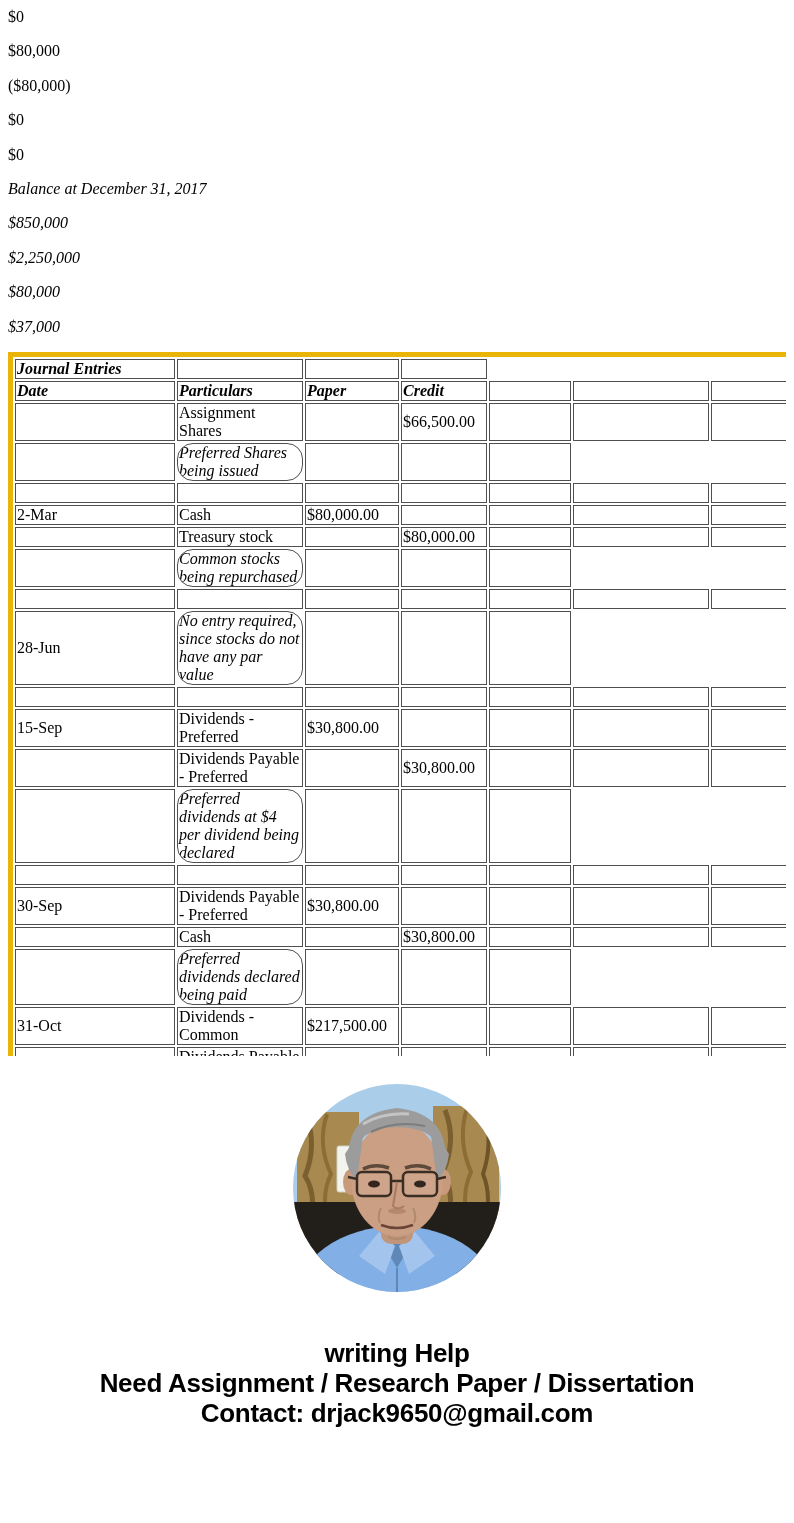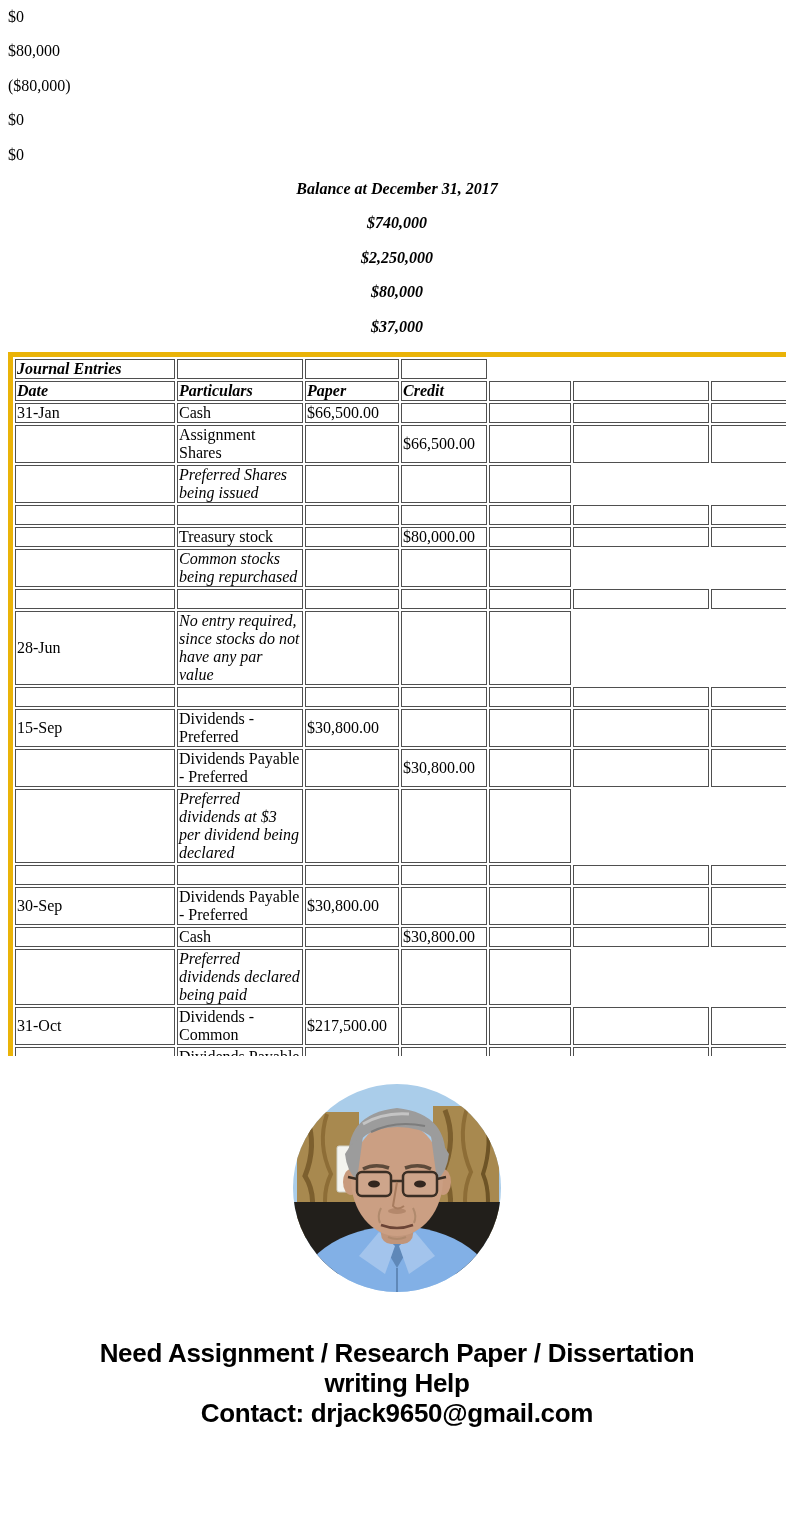--- a/index.html
+++ b/index.html
@@ -4,42 +4,42 @@
 <style>
   * { margin:0; padding:0; }
   html, body { background:#ffffff; }
   body { width:794px; font-family:"Liberation Serif", serif; color:#000000; }
   .page { width:794px; height:1523px; overflow:hidden; background:#ffffff; }
   .content { margin:8px; }
 
   
   p.val { font-size:16px; line-height:1.15; margin:16px 0; }
   p.val:first-child { margin-top:0; }
-  p.val.emph { font-weight:bold; font-style:italic;text-align:center; }
+  p.val.emph { font-weight:normal; font-style:italic; }
 
   
   .table-clip { height:704px; overflow:hidden; }
   table.journal {
     border-collapse:separate; border-spacing:2px;
     border:5px solid #eab308;
     width:778px; table-layout:fixed;
     font-size:16px;
   }
   table.journal td {
     border:1px solid #4f4f4f;
     box-sizing:border-box;
     padding:0 1px;
     height:20px;
     line-height:18px;
     vertical-align:middle;
     overflow:hidden;
     word-wrap:break-word;
   }
   tr.t-title td, tr.t-head td { font-weight:bold; font-style:italic; }
-  tr.r-note td.c-part { font-style:italic; }
+  tr.r-note td.c-part { font-style:italic;border-radius:16px; }
   tr.r-cut td { height:40px; vertical-align:top; }
   tr.r-cut td.c-credit { vertical-align:middle; }
 
   
   .avatar-wrap { width:208px; height:208px; margin:28px auto 0 auto;
     border-radius:50%; overflow:hidden; }
 
   
   .footer {
     margin-top:46px;
@@ -57,21 +57,21 @@
 
 <div class="page">
   <div class="content">
 
     <p class="val">$0</p>
     <p class="val">$80,000</p>
     <p class="val">($80,000)</p>
     <p class="val">$0</p>
     <p class="val">$0</p>
     <p class="val emph">Balance at December 31, 2017</p>
-    <p class="val emph">$740,000</p>
+    <p class="val emph">$850,000</p>
     <p class="val emph">$2,250,000</p>
     <p class="val emph">$80,000</p>
     <p class="val emph">$37,000</p>
 
     <div class="table-clip">
       <table class="journal">
         <colgroup>
           <col style="width:160px">
             <col style="width:126px">
             <col style="width:94px">
@@ -91,54 +91,54 @@
             <td class="c-date">Date</td>
             <td class="c-part">Particulars</td>
             <td class="c-debit">Paper</td>
             <td class="c-credit">Credit</td>
             <td></td>
             <td></td>
             <td></td>
           </tr>
 
           <tr>
-            <td class="c-date">31-Jan</td>
+            <td class="c-date"></td>
+            <td class="c-part">Assignment Shares</td>
+            <td class="c-debit"></td>
+            <td class="c-credit">$66,500.00</td>
+            <td></td>
+            <td></td>
+            <td></td>
+          </tr>
+          <tr class="r-note">
+            <td class="c-date"></td>
+            <td class="c-part">Preferred Shares being issued</td>
+            <td class="c-debit"></td>
+            <td class="c-credit"></td>
+            <td></td>
+          </tr>
+          <tr>
+            <td class="c-date"></td>
+            <td class="c-part"></td>
+            <td class="c-debit"></td>
+            <td class="c-credit"></td>
+            <td></td>
+            <td></td>
+            <td></td>
+          </tr>
+
+          <tr>
+            <td class="c-date">2-Mar</td>
             <td class="c-part">Cash</td>
-            <td class="c-debit">$66,500.00</td>
-            <td class="c-credit"></td>
-            <td></td>
-            <td></td>
-            <td></td>
-          </tr>
-          <tr>
-            <td class="c-date"></td>
-            <td class="c-part">Assignment Shares</td>
-            <td class="c-debit"></td>
-            <td class="c-credit">$66,500.00</td>
-            <td></td>
-            <td></td>
-            <td></td>
-          </tr>
-          <tr class="r-note">
-            <td class="c-date"></td>
-            <td class="c-part">Preferred Shares being issued</td>
-            <td class="c-debit"></td>
-            <td class="c-credit"></td>
-            <td></td>
-          </tr>
-          <tr>
-            <td class="c-date"></td>
-            <td class="c-part"></td>
-            <td class="c-debit"></td>
-            <td class="c-credit"></td>
-            <td></td>
-            <td></td>
-            <td></td>
-          </tr>
-
+            <td class="c-debit">$80,000.00</td>
+            <td class="c-credit"></td>
+            <td></td>
+            <td></td>
+            <td></td>
+          </tr>
           <tr>
             <td class="c-date"></td>
             <td class="c-part">Treasury stock</td>
             <td class="c-debit"></td>
             <td class="c-credit">$80,000.00</td>
             <td></td>
             <td></td>
             <td></td>
           </tr>
           <tr class="r-note">
@@ -188,21 +188,21 @@
             <td class="c-date"></td>
             <td class="c-part">Dividends Payable - Preferred</td>
             <td class="c-debit"></td>
             <td class="c-credit">$30,800.00</td>
             <td></td>
             <td></td>
             <td></td>
           </tr>
           <tr class="r-note">
             <td class="c-date"></td>
-            <td class="c-part">Preferred dividends at $3 per dividend being declared</td>
+            <td class="c-part">Preferred dividends at $4 per dividend being declared</td>
             <td class="c-debit"></td>
             <td class="c-credit"></td>
             <td></td>
           </tr>
           <tr>
             <td class="c-date"></td>
             <td class="c-part"></td>
             <td class="c-debit"></td>
             <td class="c-credit"></td>
             <td></td>
@@ -314,19 +314,19 @@
 
         <path d="M88,124 Q84,132 87,139" stroke="#b08a6d" stroke-width="2" fill="none"></path>
         <path d="M120,124 Q124,132 121,139" stroke="#b08a6d" stroke-width="2" fill="none"></path>
 
         <path d="M88,141 Q104,147 120,141" stroke="#6b4436" stroke-width="2.5" fill="none"></path>
         <path d="M95,153 Q104,157 113,153" stroke="#b08a6d" stroke-width="2" fill="none"></path>
       </svg>
     </div>
 
     <div class="footer">
+      <div>writing Help</div>
       <div>Need Assignment / Research Paper / Dissertation</div>
-      <div>writing Help</div>
       <div>Contact: drjack9650@gmail.com</div>
     </div>
 
   </div>
 </div>
 
 </body></html>

